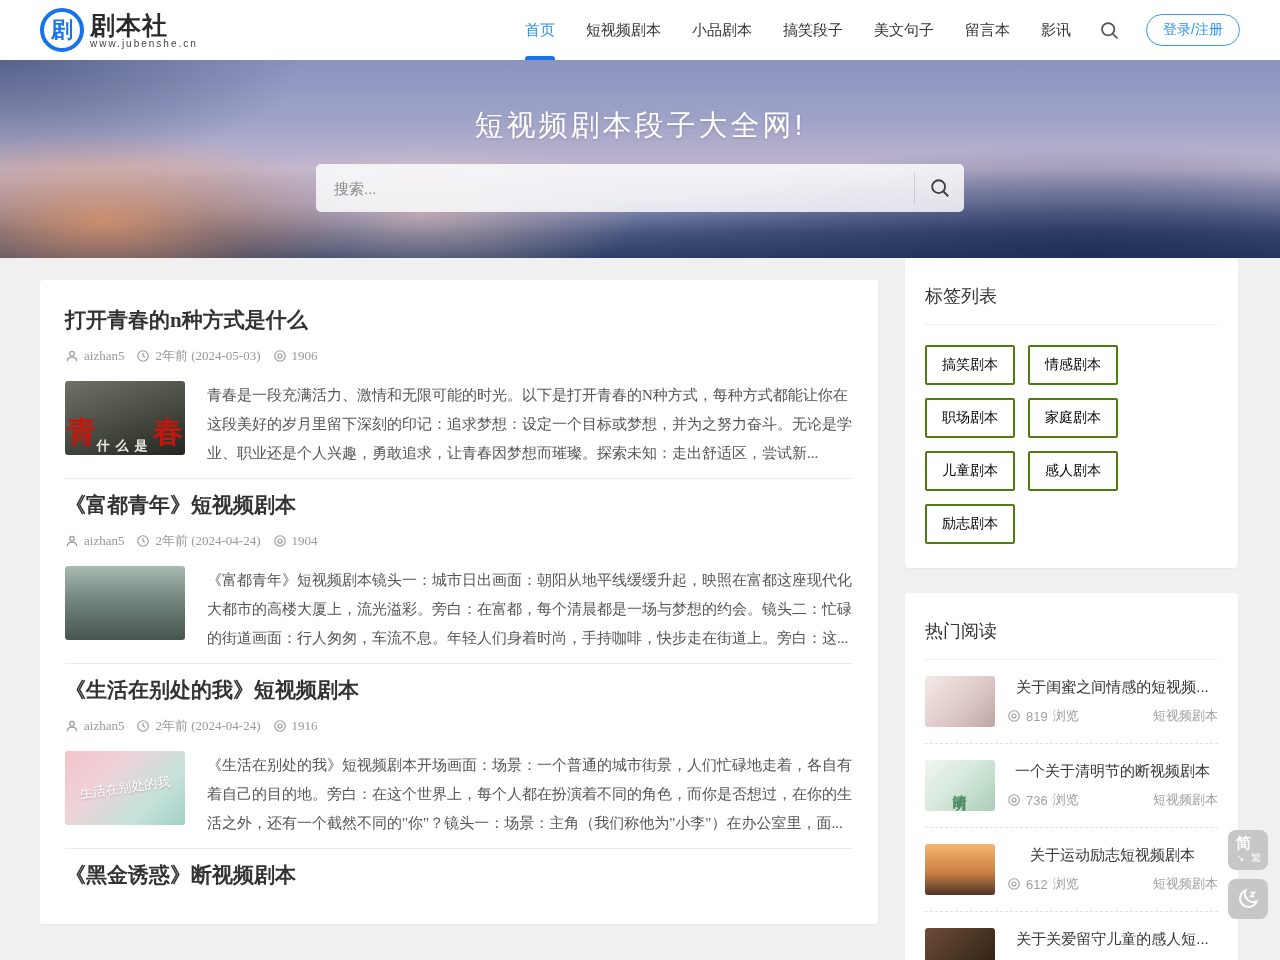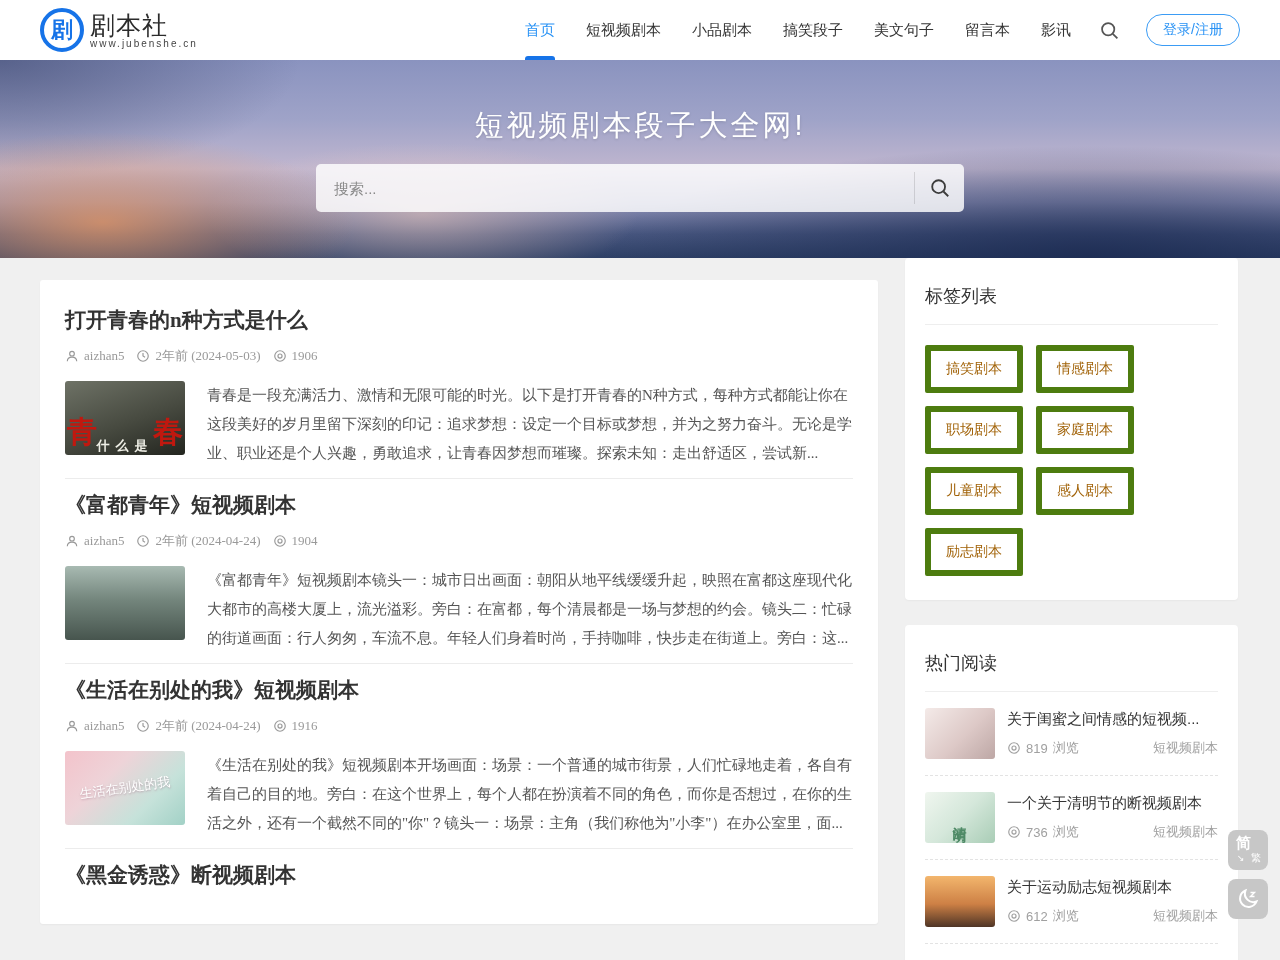--- a/index.html
+++ b/index.html
@@ -7,21 +7,21 @@
     font-family:"Liberation Sans","DejaVu Sans",sans-serif; color:#333; }
 
   
   .header { position:relative; height:60px; background:#fff; display:flex;
     align-items:center; padding:0 40px; z-index:5; }
   .logo { display:flex; align-items:center; cursor:pointer; }
   .logo-badge { width:44px; height:44px; border:4px solid #1673e8; border-radius:50%;
     display:flex; align-items:center; justify-content:center; color:#1673e8;
     font-size:22px; font-weight:bold; background:#fff; }
   .logo-text { margin-left:6px; }
-  .logo-title { font-size:25px; font-weight:normal; color:#2b2b2b; line-height:26px; letter-spacing:1px;}
+  .logo-title { font-size:25px; font-weight:bold; color:#2b2b2b; line-height:26px; letter-spacing:1px;}
   .logo-sub { font-size:10px; color:#444; letter-spacing:2px; }
   .nav { display:flex; align-items:center; margin-left:auto; gap:31px; }
   .nav-item { font-size:15px; color:#333; cursor:pointer; position:relative; height:60px;
     display:flex; align-items:center; }
   .nav-item.active { color:#2a93f5; }
   .nav-item.active::after { content:""; position:absolute; left:50%; transform:translateX(-50%);
     bottom:0; width:30px; height:4px; border-radius:3px 3px 0 0; background:#1673e8; }
   .nav-search { margin-left:28px; color:#555; cursor:pointer; display:flex; align-items:center;}
   .login-btn { margin-left:26px; border:1px solid #3b9cf5; color:#2a93f5; font-size:14px;
     padding:6px 16px; border-radius:16px; background:#fff; cursor:pointer; }
@@ -70,27 +70,27 @@
   .thumb1 .t-white { position:absolute; bottom:0; left:50%; transform:translateX(-50%);
     color:#efefe6; font-size:13px; font-weight:bold; letter-spacing:6px; white-space:nowrap; }
   .thumb2 { background:linear-gradient(180deg,#a8bab2 0%,#74867d 45%,#47554e 100%); }
   .thumb3 { background:linear-gradient(135deg,#f3c3cb 0%,#eed3d8 35%,#c6e2da 70%,#a2d1c6 100%); }
   .thumb3 .t-script { position:absolute; top:50%; left:50%; transform:translate(-50%,-50%) rotate(-8deg);
     color:#fff; font-size:13px; white-space:nowrap; text-shadow:0 1px 2px rgba(160,120,140,.6); }
 
   
   .side-title { font-size:18px; color:#333; padding:6px 0 16px; border-bottom:1px solid #eee; }
   .tags { display:flex; flex-wrap:wrap; gap:13px; padding-top:20px; }
-  .tag { border:6px solid #4d7c0f; border-radius:2px; background:#fff; color:#a16207;
+  .tag { border:2px solid #4d7c0f; border-radius:2px; background:#fff; color:#000000;
     font-size:14px; padding:9px 15px; cursor:pointer; }
   .hot-item { display:flex; gap:12px; padding:16px 0; border-bottom:1px dashed #e3e3e3; cursor:pointer; }
   .hot-item:last-child { border-bottom:1px dashed #e3e3e3; padding-bottom:18px; }
   .hot-thumb { width:70px; height:51px; border-radius:3px; flex:none; position:relative; overflow:hidden; }
   .hot-info { flex:1; min-width:0; display:flex; flex-direction:column; justify-content:space-between; padding:2px 0;}
-  .hot-title { font-size:15px; color:#333; white-space:nowrap; overflow:hidden; }
+  .hot-title { font-size:15px; color:#333; white-space:nowrap; overflow:hidden;text-align:center; }
   .hot-meta { display:flex; align-items:center; justify-content:space-between; color:#a0a0a0; font-size:13px; }
   .hot-views { display:flex; align-items:center; gap:5px; }
   .ht1 { background:linear-gradient(135deg,#f4eae8 0%,#ddc9c7 55%,#bda7a5 100%); }
   .ht2 { background:linear-gradient(135deg,#f0f6ef 0%,#d4e7da 50%,#a9cdb6 100%); }
   .ht2 .t-qm { position:absolute; top:50%; left:50%; transform:translate(-50%,-50%);
     color:#4e8a66; font-size:14px; font-weight:bold; writing-mode:vertical-rl; letter-spacing:2px;}
   .ht3 { background:linear-gradient(180deg,#f3b66d 0%,#cd8045 55%,#4f3526 100%); }
   .ht4 { background:linear-gradient(135deg,#6e4c3b 0%,#43301f 60%,#2a1d14 100%); }
   .ht5 { background:linear-gradient(135deg,#f4cda2 0%,#dd9a6f 50%,#8d5240 100%); }
 

